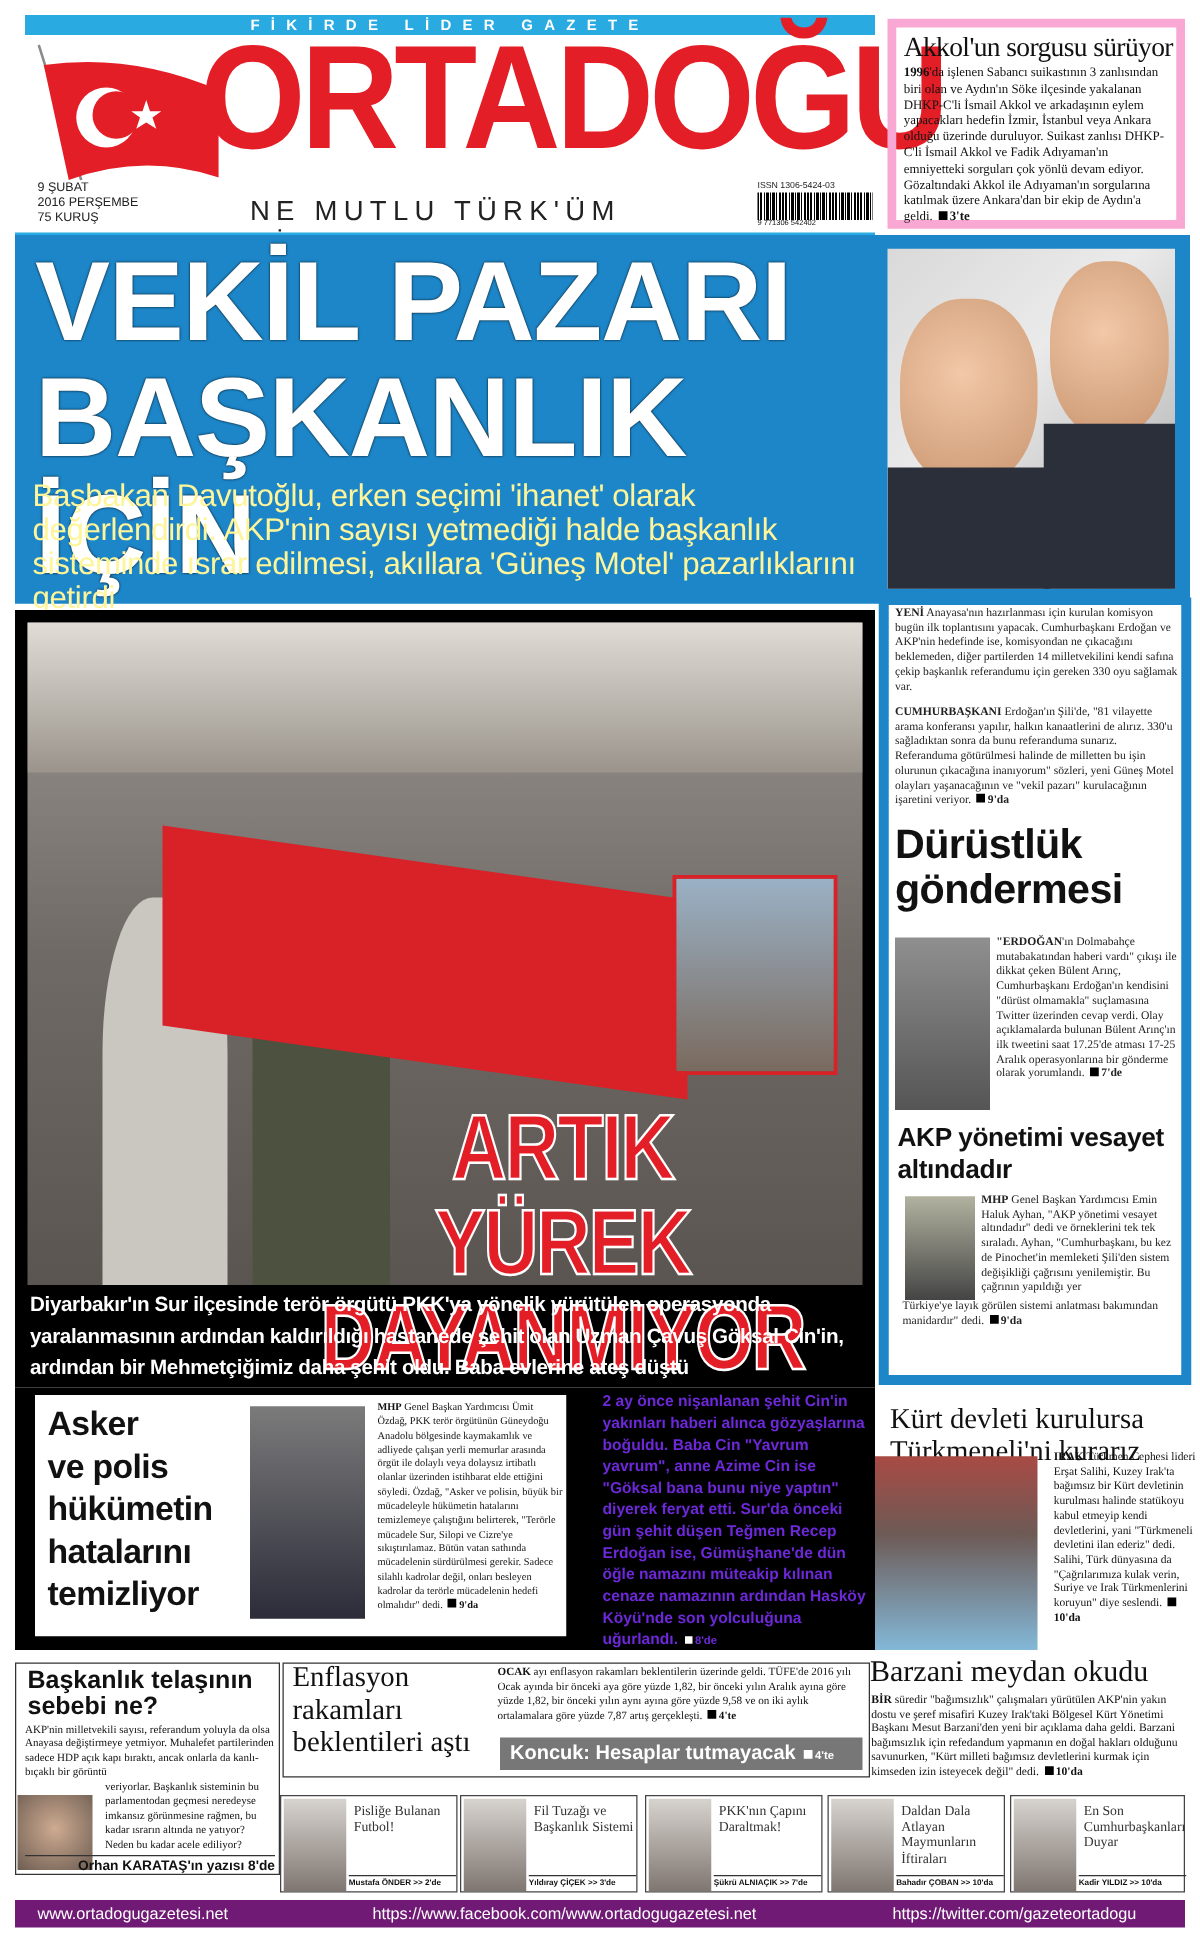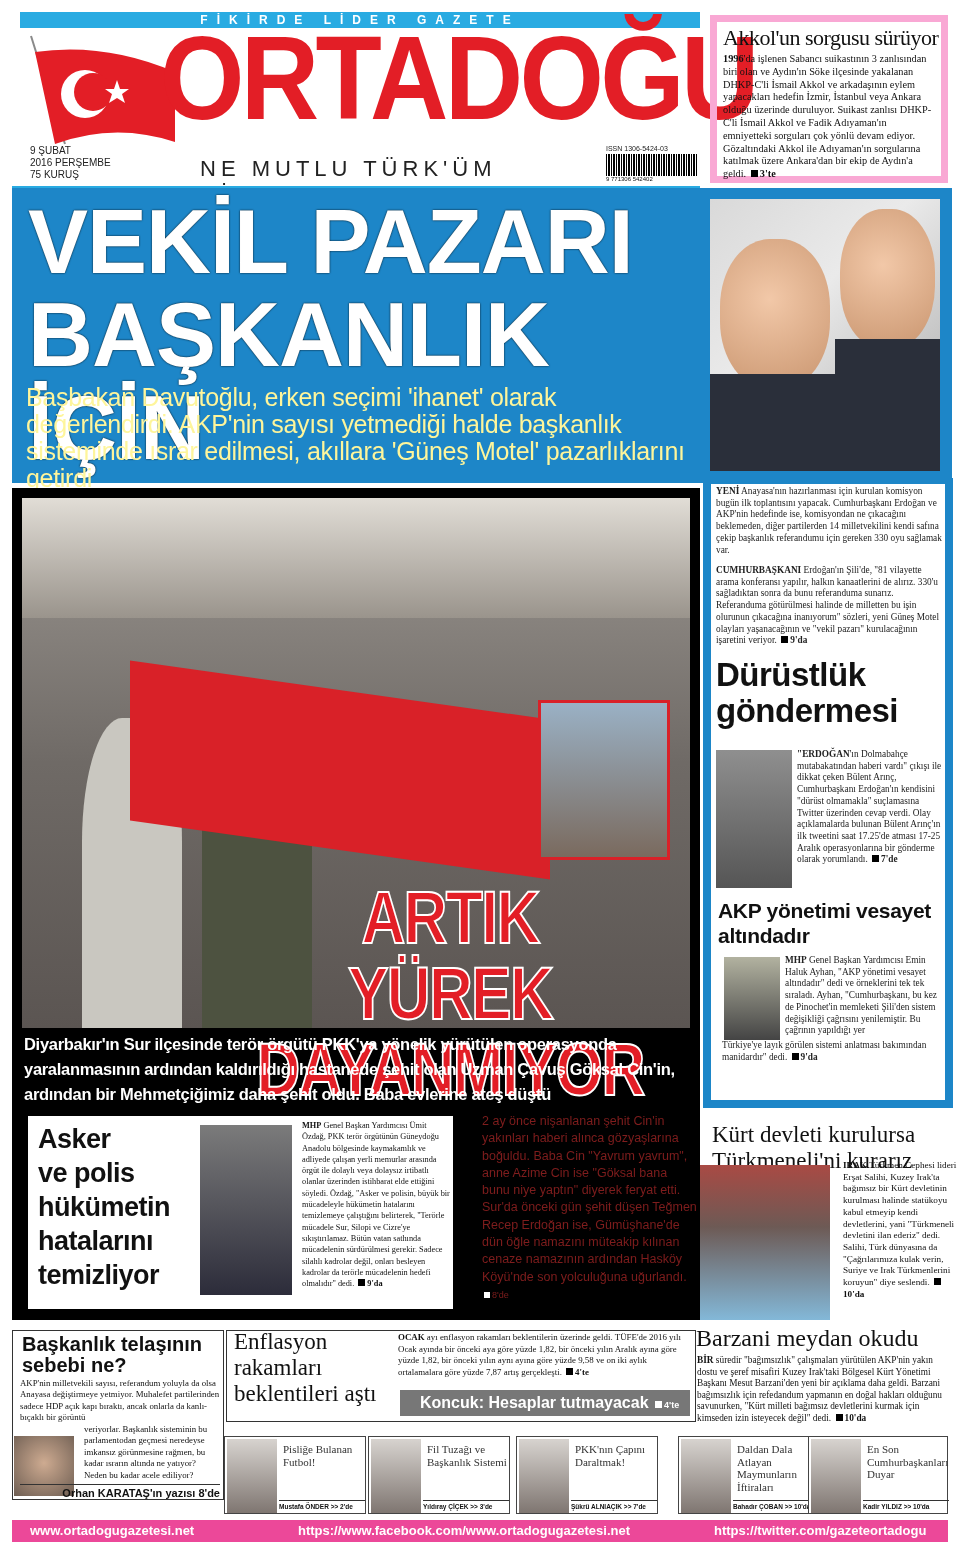--- a/index.html
+++ b/index.html
@@ -47,43 +47,43 @@
 #flag-coffin{left:130px;top:690px;width:420px;height:160px;background:#d92128;transform:skewY(8deg)}
 #martyr-photo{left:538px;top:700px;width:132px;height:160px;border:3px solid #d92128;background:linear-gradient(#9ab1c5,#7a6a5e)}
 #artik{left:210px;top:880px;width:480px;text-align:center;color:#e31e26;font-weight:bold;font-size:74px;line-height:76px;letter-spacing:-2px;-webkit-text-stroke:2px #fff;transform:scaleX(0.82);transform-origin:center}
 #funeral-caption{left:24px;top:1032px;width:670px;color:#fff;font-weight:bold;font-size:16.5px;line-height:25px;letter-spacing:-0.3px}
 
 #asker-wrap{left:12px;top:1110px;width:688px;height:210px;background:#000}
 #asker-box{left:28px;top:1116px;width:425px;height:193px;background:#fff}
 #asker-head{left:38px;top:1122px;width:160px;font-weight:bold;font-size:27px;line-height:34px;letter-spacing:-0.5px}
 #ozdag-photo{left:200px;top:1125px;width:92px;height:170px;background:linear-gradient(#7b7b7b,#2c2c3a)}
 #ozdag-text{left:302px;top:1120px;width:150px;font-size:8.3px;line-height:11.3px}
-#cin-text{left:482px;top:1113px;width:215px;color:#7f1d1d;font-weight:normal;font-size:12.5px;line-height:17.3px}
+#cin-text{left:482px;top:1113px;width:215px;color:#6d28d9;font-weight:bold;font-size:12.5px;line-height:17.3px}
 
 #kurt-head{left:712px;top:1122px;width:245px;font-family:"Liberation Serif",serif;font-size:23px;line-height:26px}
 #salihi-photo{left:700px;top:1165px;width:130px;height:155px;background:linear-gradient(#a94a44,#6d5a55 40%,#83b8d8)}
 #salihi-text{left:843px;top:1160px;width:115px;font-size:9.2px;line-height:11.7px}
 
 #bask-box{left:12px;top:1330px;width:212px;height:170px;border:1px solid #333}
 #bask-head{left:22px;top:1334px;width:200px;font-weight:bold;font-size:20px;line-height:21px}
 #bask-text{left:20px;top:1378px;width:200px;font-size:8.8px;line-height:11.4px}
 #bask-text2{left:84px;top:1424px;width:137px;font-size:8.8px;line-height:11.4px}
 #karatas-photo{left:14px;top:1436px;width:60px;height:60px;background:radial-gradient(circle at 50% 45%,#ceab91,#6d5d52)}
 #karatas-sig{left:20px;top:1484px;width:200px;text-align:right;font-weight:bold;font-size:11px;border-top:1px solid #333;padding-top:2px}
 #enf-box{left:226px;top:1330px;width:470px;height:92px;border:1px solid #333}
 #enf-head{left:234px;top:1329px;width:165px;font-family:"Liberation Serif",serif;font-size:23px;line-height:26px}
 #enf-text{left:398px;top:1332px;width:295px;font-size:8.9px;line-height:11.5px}
-#koncuk{left:400px;top:1390px;width:290px;height:26px;background:#777;color:#fff;font-weight:bold;font-size:16px;line-height:26px;padding-left:20px}
+#koncuk{left:400px;top:1390px;width:290px;height:26px;background:#777;color:#fff;font-weight:bold;font-size:16px;line-height:26px;padding-left:8px}
 #barzani-head{left:696px;top:1323px;width:260px;font-family:"Liberation Serif",serif;font-size:24px;line-height:30px}
 #barzani-text{left:697px;top:1355px;width:258px;font-size:9.3px;line-height:11.6px}
 .col-box{position:absolute;top:1436px;height:78px;border:1px solid #444;background:#fff}
 .col-photo{position:absolute;left:2px;top:2px;width:50px;height:74px;background:linear-gradient(#d7d3cf,#7f7671)}
 .col-title{position:absolute;left:58px;top:6px;width:80px;font-family:"Liberation Serif",serif;font-size:11px;line-height:12.5px;color:#333}
 .col-author{position:absolute;left:54px;bottom:3px;width:86px;font-weight:bold;font-size:6.5px;border-top:1px solid #333;padding-top:2px;white-space:nowrap}
-#footer{left:12px;top:1520px;width:936px;height:22px;background:#ec4899;color:#fff;font-weight:bold;font-size:13px;line-height:22px}
+#footer{left:12px;top:1520px;width:936px;height:22px;background:#701a75;color:#fff;font-weight:normal;font-size:13px;line-height:22px}
 #footer span{position:absolute;top:0}
 </style>
 </head>
 <body>
 
 <div class="abs" id="tagline-bar">FİKİRDE LİDER GAZETE</div>
 <svg class="abs" id="flag" viewBox="0 0 150 115">
   <line x1="6" y1="4" x2="40" y2="112" stroke="#8a8a8a" stroke-width="2"></line>
   <path d="M10 20 Q80 10 150 40 L150 110 Q90 90 30 112 Z" fill="#e31e26"></path>
   <circle cx="60" cy="62" r="24" fill="#fff"></circle>
@@ -186,21 +186,21 @@
 <div class="col-box" style="left:368px;width:142px">
   <div class="col-photo"></div>
   <div class="col-title">Fil Tuzağı ve Başkanlık Sistemi</div>
   <div class="col-author">Yıldıray ÇİÇEK &gt;&gt; 3'de</div>
 </div>
 <div class="col-box" style="left:516px;width:142px">
   <div class="col-photo"></div>
   <div class="col-title">PKK'nın Çapını Daraltmak!</div>
   <div class="col-author">Şükrü ALNIAÇIK &gt;&gt; 7'de</div>
 </div>
-<div class="col-box" style="left:678px;width:142px">
+<div class="col-box" style="left:662px;width:142px">
   <div class="col-photo"></div>
   <div class="col-title">Daldan Dala Atlayan Maymunların İftiraları</div>
   <div class="col-author">Bahadır ÇOBAN &gt;&gt; 10'da</div>
 </div>
 <div class="col-box" style="left:808px;width:140px">
   <div class="col-photo"></div>
   <div class="col-title">En Son Cumhurbaşkanları Duyar</div>
   <div class="col-author">Kadir YILDIZ &gt;&gt; 10'da</div>
 </div>
 

